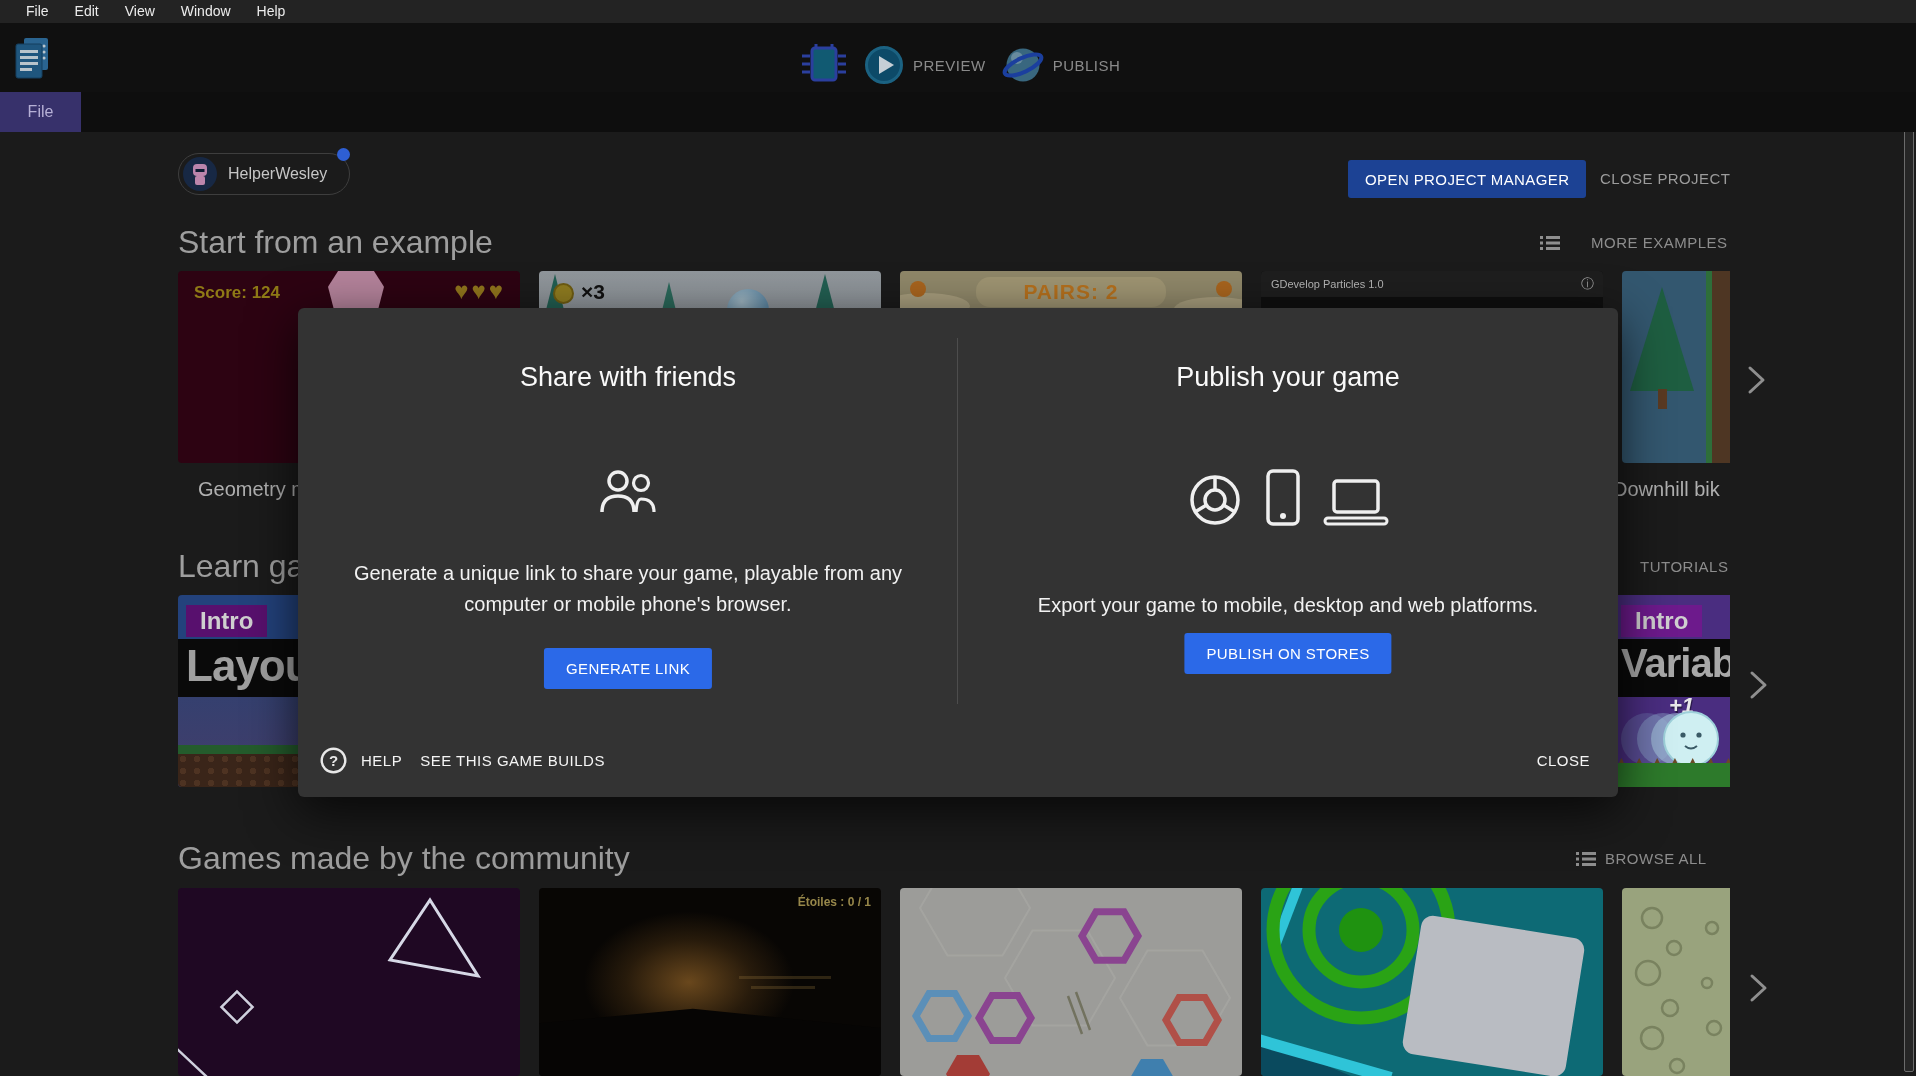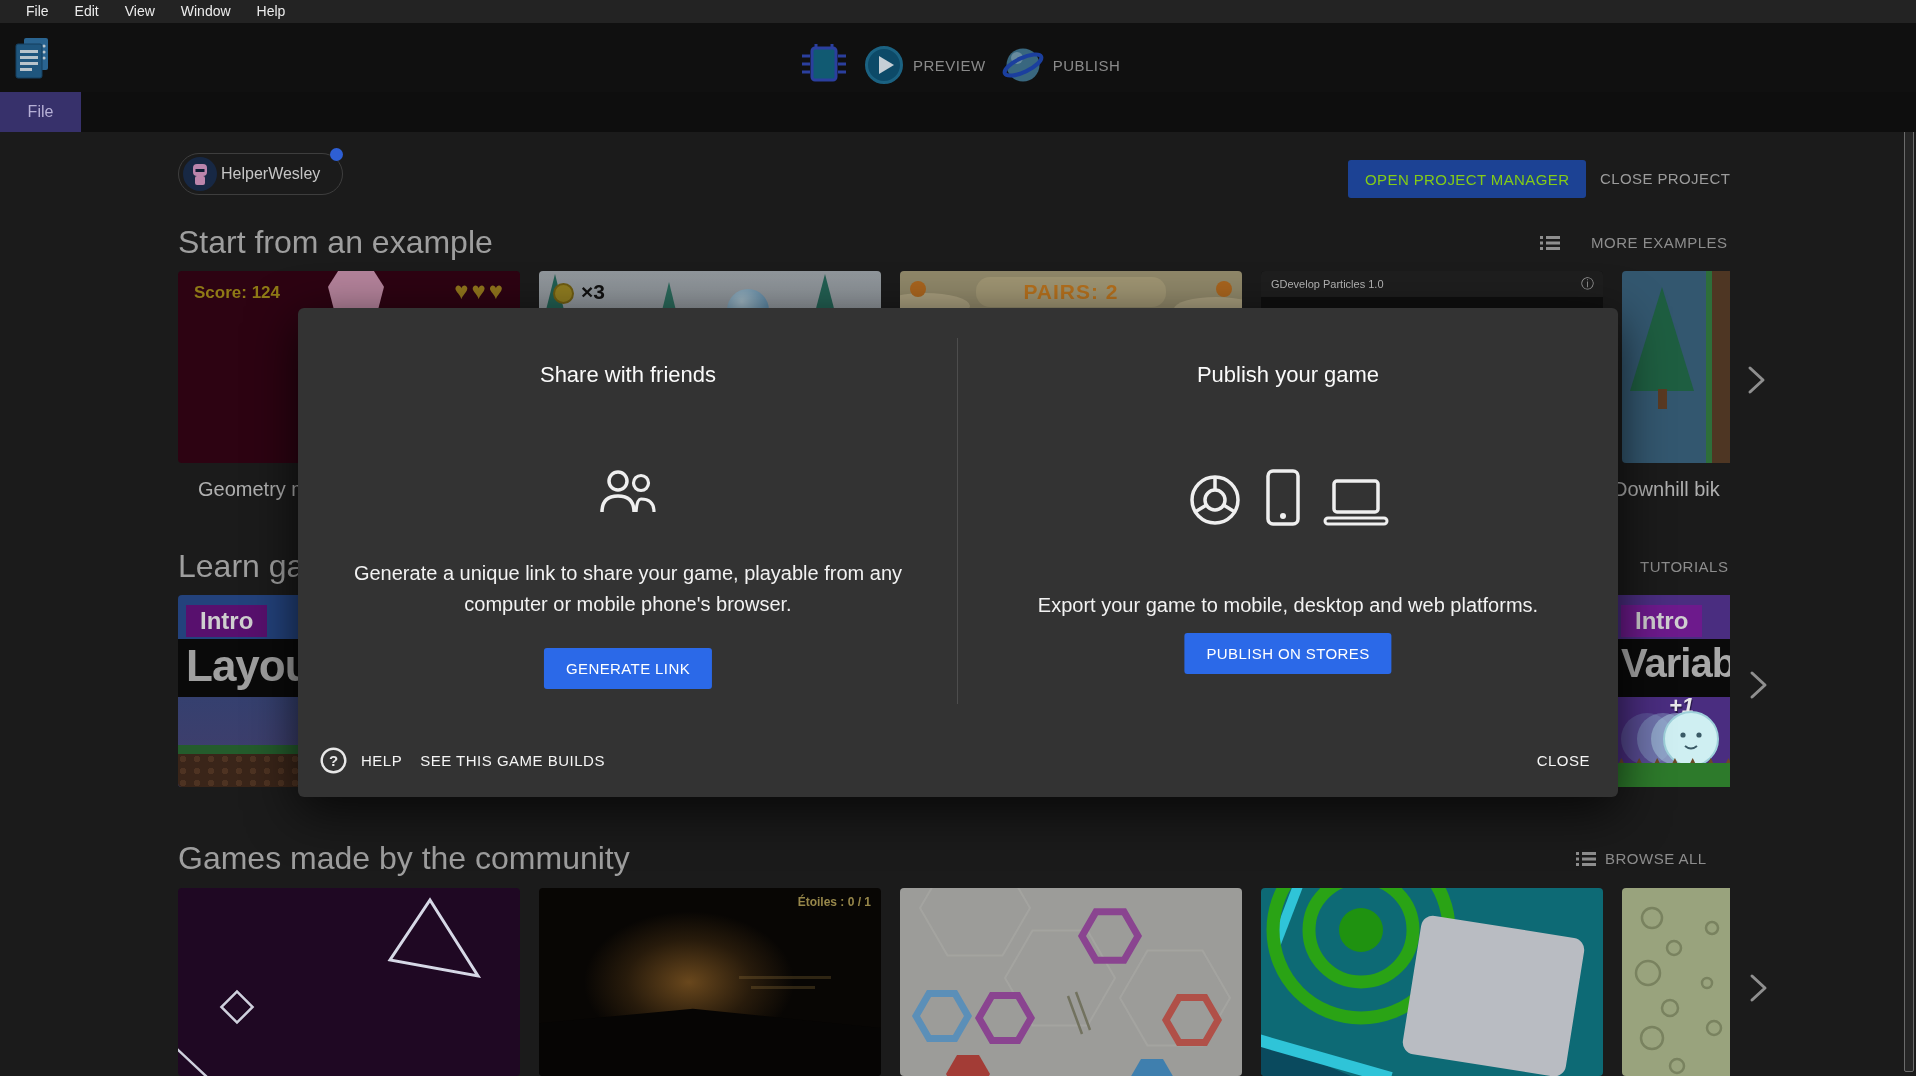--- a/index.html
+++ b/index.html
@@ -15,24 +15,24 @@
   .pm-icon { position:absolute; left:12px; top:13px; }
   .tb-center { position:absolute; left:800px; top:18px; display:flex; align-items:center; gap:16px; }
   .tb-btn { display:flex; align-items:center; gap:9px; cursor:pointer; }
   .tb-label { font-size:15px; color:#8a8a8a; letter-spacing:.5px; }
 
   
   .tabrow { position:absolute; left:0; top:92px; width:100%; height:40px; background:#0e0e0e; z-index:30; }
   .tab-home { position:absolute; left:0; top:0; width:81px; height:40px; background:#37316b; color:#b6b0d6; font-size:16px; text-align:center; line-height:40px; cursor:pointer; }
 
   
-  .chip { position:absolute; left:178px; top:153px; height:42px; border:1px solid #3e3e3e; border-radius:21px; display:flex; align-items:center; gap:4px; padding:3px 22px 3px 4px; cursor:pointer; }
+  .chip { position:absolute; left:178px; top:153px; height:42px; border:1px solid #3e3e3e; border-radius:21px; display:flex; align-items:center; gap:11px; padding:3px 22px 3px 4px; cursor:pointer; }
   .chip-name { font-size:16px; color:#c6c6c6; }
   .chip-dot { position:absolute; right:-1px; top:-6px; width:13px; height:13px; border-radius:50%; background:#2e5fd4; }
-  .btn-openpm { position:absolute; left:1348px; top:160px; height:38px; padding:0 17px; background:#1c4294; border:none; border-radius:3px; color:#84cc16; font-size:15px; letter-spacing:.4px; cursor:pointer; font-family:inherit; }
+  .btn-openpm { position:absolute; left:1348px; top:160px; height:38px; padding:0 17px; background:#1c4294; border:none; border-radius:3px; color:#ffffff; font-size:15px; letter-spacing:.4px; cursor:pointer; font-family:inherit; }
   .btn-closeproj { position:absolute; left:1600px; top:160px; height:38px; line-height:38px; color:#9c9c9c; font-size:15px; letter-spacing:.4px; cursor:pointer; }
 
   
   .sec-title { position:absolute; font-size:32px; font-weight:300; color:#9e9e9e; white-space:nowrap; }
   .sec-action { position:absolute; display:flex; align-items:center; gap:9px; font-size:15px; color:#8d8d8d; letter-spacing:.5px; cursor:pointer; white-space:nowrap; }
 
   
   .row { position:absolute; left:178px; width:1552px; display:flex; gap:19px; overflow:hidden; }
   .card { position:relative; flex:0 0 342px; width:342px; height:192px; border-radius:4px; overflow:hidden; cursor:pointer; }
   .caption { position:absolute; font-size:20px; color:#b0b0b0; white-space:nowrap; overflow:hidden; }
@@ -94,21 +94,21 @@
   .chev1 { left:1746px; top:365px; } .chev2 { left:1748px; top:670px; } .chev3 { left:1748px; top:973px; }
 
   
   .vscroll { position:absolute; right:2px; top:96px; width:10px; height:976px; background:#262626; border:1px solid #6b6b6b; border-radius:2px; cursor:pointer; }
 
   
   .dialog { position:absolute; left:298px; top:308px; width:1320px; height:489px; background:#333333; border-radius:6px; box-shadow:0 14px 50px rgba(0,0,0,.72); z-index:50; }
   .dlg-divider { position:absolute; left:659px; top:30px; width:1px; height:366px; background:#4d4d4d; }
   .dlg-col { position:absolute; top:0; width:660px; height:430px; }
   .dlg-col.left { left:0; } .dlg-col.right { left:660px; }
-  .dlg-title { position:absolute; left:0; width:660px; top:54px; text-align:center; font-size:22px; color:#fafafa; }
+  .dlg-title { position:absolute; left:0; width:660px; top:54px; text-align:center; font-size:27px; color:#fafafa; }
   .dlg-iconrow { position:absolute; left:0; width:660px; top:160px; display:flex; justify-content:center; align-items:flex-end; gap:22px; }
   .dlg-desc { position:absolute; left:30px; width:600px; top:250px; text-align:center; font-size:20px; line-height:31px; color:#f2f2f2; }
   .dlg-desc.one { top:282px; }
   .btn-blue { position:absolute; left:50%; transform:translateX(-50%); height:41px; padding:0 22px; background:#2b69e8; color:#fff; border:none; border-radius:3px; font-size:15px; font-weight:500; letter-spacing:.4px; cursor:pointer; font-family:inherit; white-space:nowrap; }
   .btn-gen { top:340px; } .btn-pub { top:325px; }
   .link-build { position:absolute; left:0; width:660px; top:384px; text-align:center; font-size:15px; font-weight:500; color:#4374f4; letter-spacing:.4px; cursor:pointer; }
   .dlg-footer-left { position:absolute; left:22px; top:438px; display:flex; align-items:center; gap:10px; }
   .ft-label { font-size:15px; color:#f5f5f5; letter-spacing:.5px; cursor:pointer; padding:6px 4px; }
   .ft-close { position:absolute; right:28px; top:444px; font-size:15px; color:#f5f5f5; letter-spacing:.5px; cursor:pointer; }
 </style>

